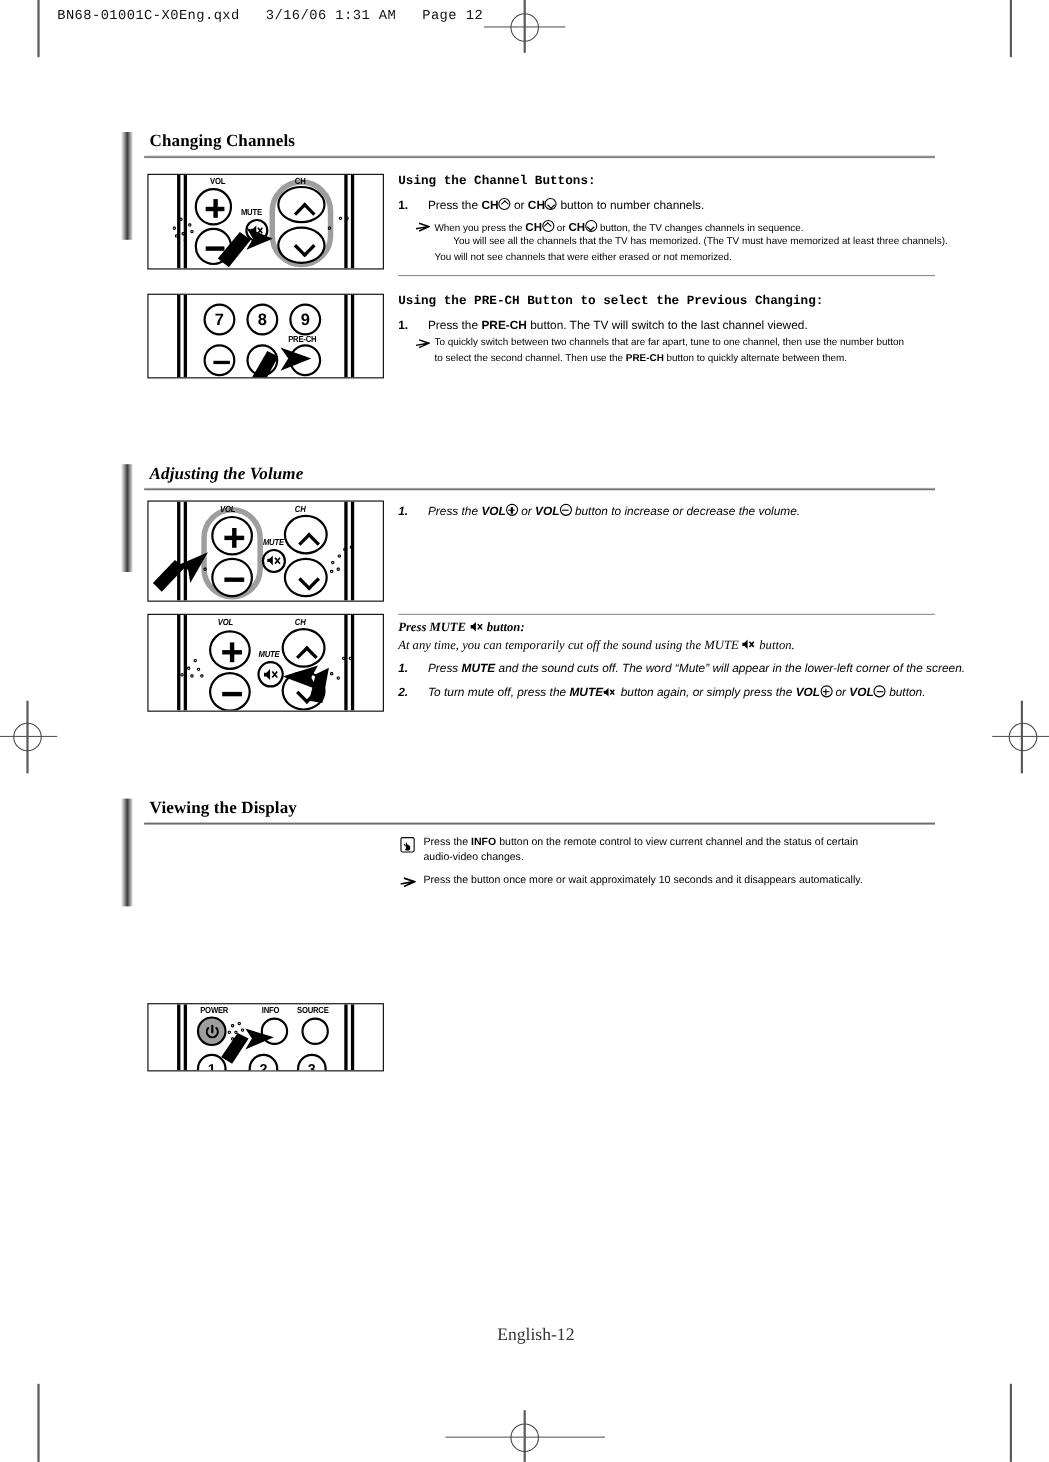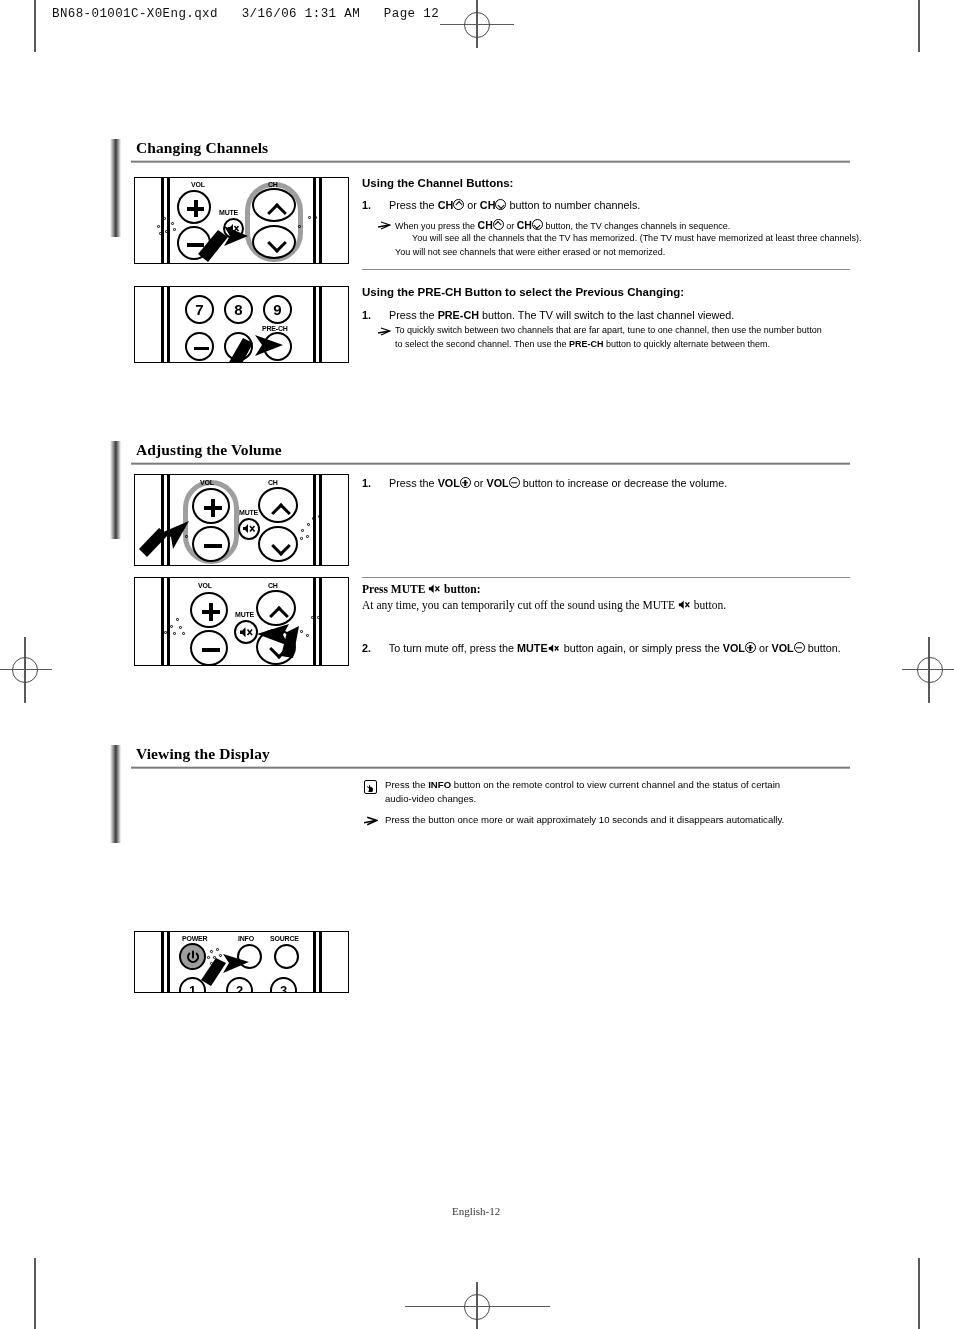--- a/index.html
+++ b/index.html
@@ -34,21 +34,21 @@
     left: 52px;
     top: 7px;
     font-family: "Liberation Mono", "DejaVu Sans Mono", monospace;
     font-size: 12.5px;
     letter-spacing: 0.4px;
     white-space: pre;
     color: #111;
   }
 
   
-  .section { position: absolute; left: 110px; width: 740px; margin-top: 19px; }
+  .section { position: absolute; left: 110px; width: 740px; }
   .sec-accent {
     position: absolute;
     left: 0px;
     width: 11px;
     background: linear-gradient(to right, #ffffff 0%, #9a9a9a 28%, #3c3c3c 52%, #8f8f8f 74%, #ffffff 100%);
   }
   .sec-title {
     position: absolute;
     left: 26px;
     top: 0px;
@@ -130,21 +130,21 @@
   }
   .chev.up { transform: rotate(135deg); }
   .chev.down { transform: rotate(-45deg); }
 
   
   .cursor-arrow { position: absolute; }
 
   
   .txt { position: absolute; }
   .lead {
-    font-family: Liberation Sans, sans-serif;
+    font-family: Liberation Mono, monospace;
     font-weight: bold;
     font-size: 11.5px;
     color: #000;
     white-space: nowrap;
   }
   .serif-body {
     font-family: "Liberation Serif", serif;
     font-size: 11.5px;
     color: #000;
     white-space: nowrap;
@@ -272,21 +272,21 @@
     font-family: "Liberation Sans", sans-serif;
     font-size: 10.5px;
     color: #f2f2f2;
     white-space: pre;
   }
 
   
   .footer {
     position: absolute;
     font-family: "Liberation Serif", serif;
-    font-size: 11px;
+    font-size: 16px;
     color: #333;
     white-space: nowrap;
   }
 </style>
 </head>
 <body>
 
 <div class="crop-line" style="left:34px; top:0px; width:1.5px; height:52px;"></div>
 <div class="crop-line" style="left:918px; top:0px; width:1.5px; height:52px;"></div>
 <div class="crop-line" style="left:34px; top:1258px; width:1.5px; height:71px;"></div>
@@ -433,21 +433,21 @@
     <svg width="13" height="10" viewBox="0 0 13 10">
       <path d="M0 7 L11 5 M3 2 L12 5 L3 9" stroke="#000" stroke-width="1.3" fill="none"></path>
     </svg>
   </div>
   <div class="txt note" style="left:285px; top:186px;">To quickly switch between two channels that are far apart, tune to one channel, then use the number button</div>
   <div class="txt note" style="left:285px; top:200px;">
     to select the second channel. Then use the <b>PRE-CH</b> button to quickly alternate between them.
   </div>
 </div>
 
-<div class="section" style="top:422px; height:230px;">
+<div class="section" style="top:422px; height:230px;font-style:italic;">
   <div class="sec-accent" style="top:0px; height:98px;"></div>
   <div class="sec-title">Adjusting the Volume</div>
   <div class="sec-rule"></div>
 
   <div class="remote" style="left:24px; top:33px; width:215px; height:92px;">
     <div class="rail" style="left:26px; width:3px;"></div>
     <div class="rail" style="left:32px; width:3px;"></div>
     <div class="rail" style="left:178px; width:3px;"></div>
     <div class="rail" style="left:184px; width:3px;"></div>
 
@@ -564,20 +564,25 @@
   <div class="txt serif-body" style="left:252px; top:158px;">
     <span>At any time, you can temporarily cut off the sound using the MUTE</span>
     <span class="mute-glyph">
       <svg width="13" height="12" viewBox="0 0 15 13">
         <path d="M1 4.5 h2.2 L6.5 1.2 v10 L3.2 8 H1 z" fill="#000"></path>
         <path d="M8.5 3.5 L13 9 M13 3.5 L8.5 9" stroke="#000" stroke-width="1.6"></path>
       </svg>
     </span>
     <span>button.</span>
   </div>
+  <div class="txt step" style="left:252px; top:180px;">
+    <span class="num">1.</span>
+    <span style="display:inline-block; width:12px;"></span>
+    <span>Press </span><b>MUTE</b><span> and the sound cuts off. The word “Mute” will appear in the lower-left corner of the screen.</span>
+  </div>
   <div class="txt step" style="left:252px; top:201px;">
     <span class="num">2.</span>
     <span style="display:inline-block; width:12px;"></span>
     <span>To turn mute off, press the </span><b>MUTE</b><span class="mute-glyph"><svg width="12" height="11" viewBox="0 0 15 13">
           <path d="M1 4.5 h2.2 L6.5 1.2 v10 L3.2 8 H1 z" fill="#000"></path>
           <path d="M8.5 3.5 L13 9 M13 3.5 L8.5 9" stroke="#000" stroke-width="1.6"></path>
         </svg></span><span> button again, or simply press the </span><b>VOL</b><span class="inl plus"></span><span> or </span><b>VOL</b><span class="inl minus"></span><span> button.</span>
   </div>
 </div>
 

